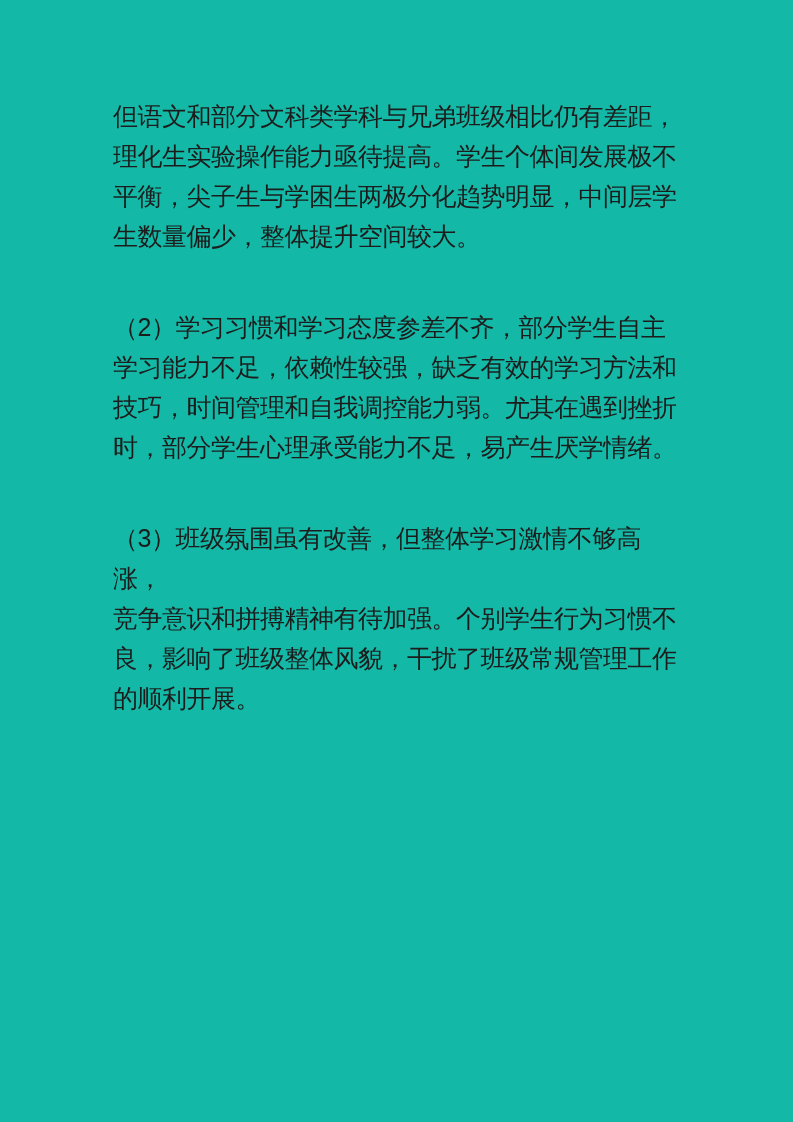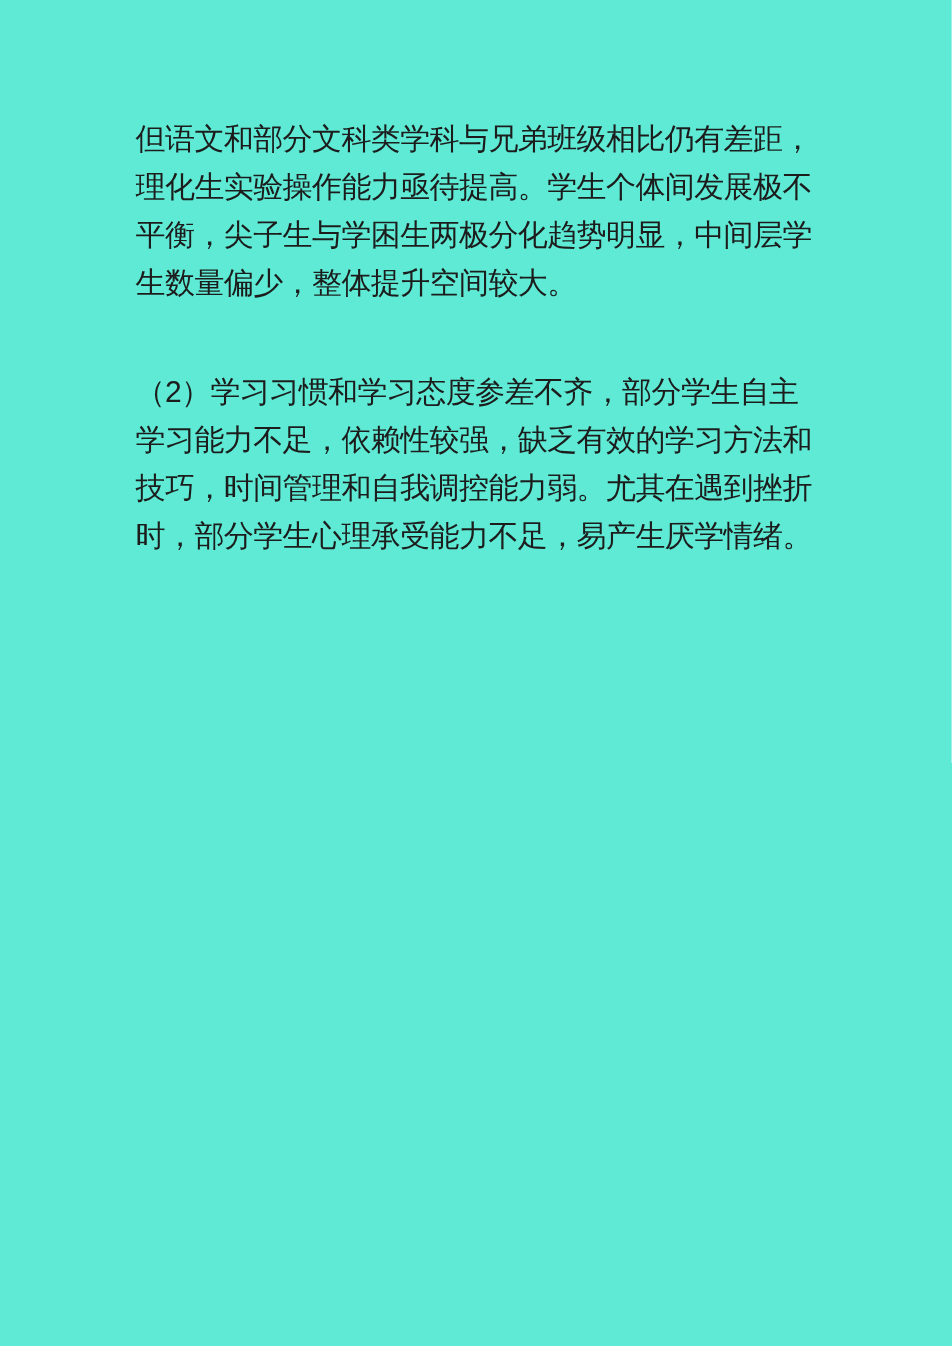--- a/index.html
+++ b/index.html
@@ -10,21 +10,21 @@
     width: 793px;
     height: 1122px;
     background: #ffffff;
     overflow: hidden;
   }
   .page {
     box-sizing: border-box;
     width: 793px;
     height: 1122px;
     padding: 96px 110px 0 113px;
-    background: #5eead4;
+    background: #14b8a6;
   }
   .text-block {
     width: 570px;
   }
   p.para {
     margin: 0 0 51px 0;
     font-family: "Liberation Sans", "DejaVu Sans", sans-serif;
     font-size: 25px;
     line-height: 40px;
     letter-spacing: -0.5px;
@@ -43,14 +43,18 @@
 <div class="page">
   <div class="text-block">
     <p class="para" style="color: rgb(28, 28, 28);">但语文和部分文科类学科与兄弟班级相比仍有差距，
 理化生实验操作能力亟待提高。学生个体间发展极不
 平衡，尖子生与学困生两极分化趋势明显，中间层学
 生数量偏少，整体提升空间较大。</p>
     <p class="para" style="color: rgb(28, 28, 28); margin-top: 43px;">（2）学习习惯和学习态度参差不齐，部分学生自主
 学习能力不足，依赖性较强，缺乏有效的学习方法和
 技巧，时间管理和自我调控能力弱。尤其在遇到挫折
 时，部分学生心理承受能力不足，易产生厌学情绪。</p>
+    <p class="para" style="color: rgb(28, 28, 28);">（3）班级氛围虽有改善，但整体学习激情不够高涨，
+竞争意识和拼搏精神有待加强。个别学生行为习惯不
+良，影响了班级整体风貌，干扰了班级常规管理工作
+的顺利开展。</p>
   </div>
 </div>
 
 </body></html>

